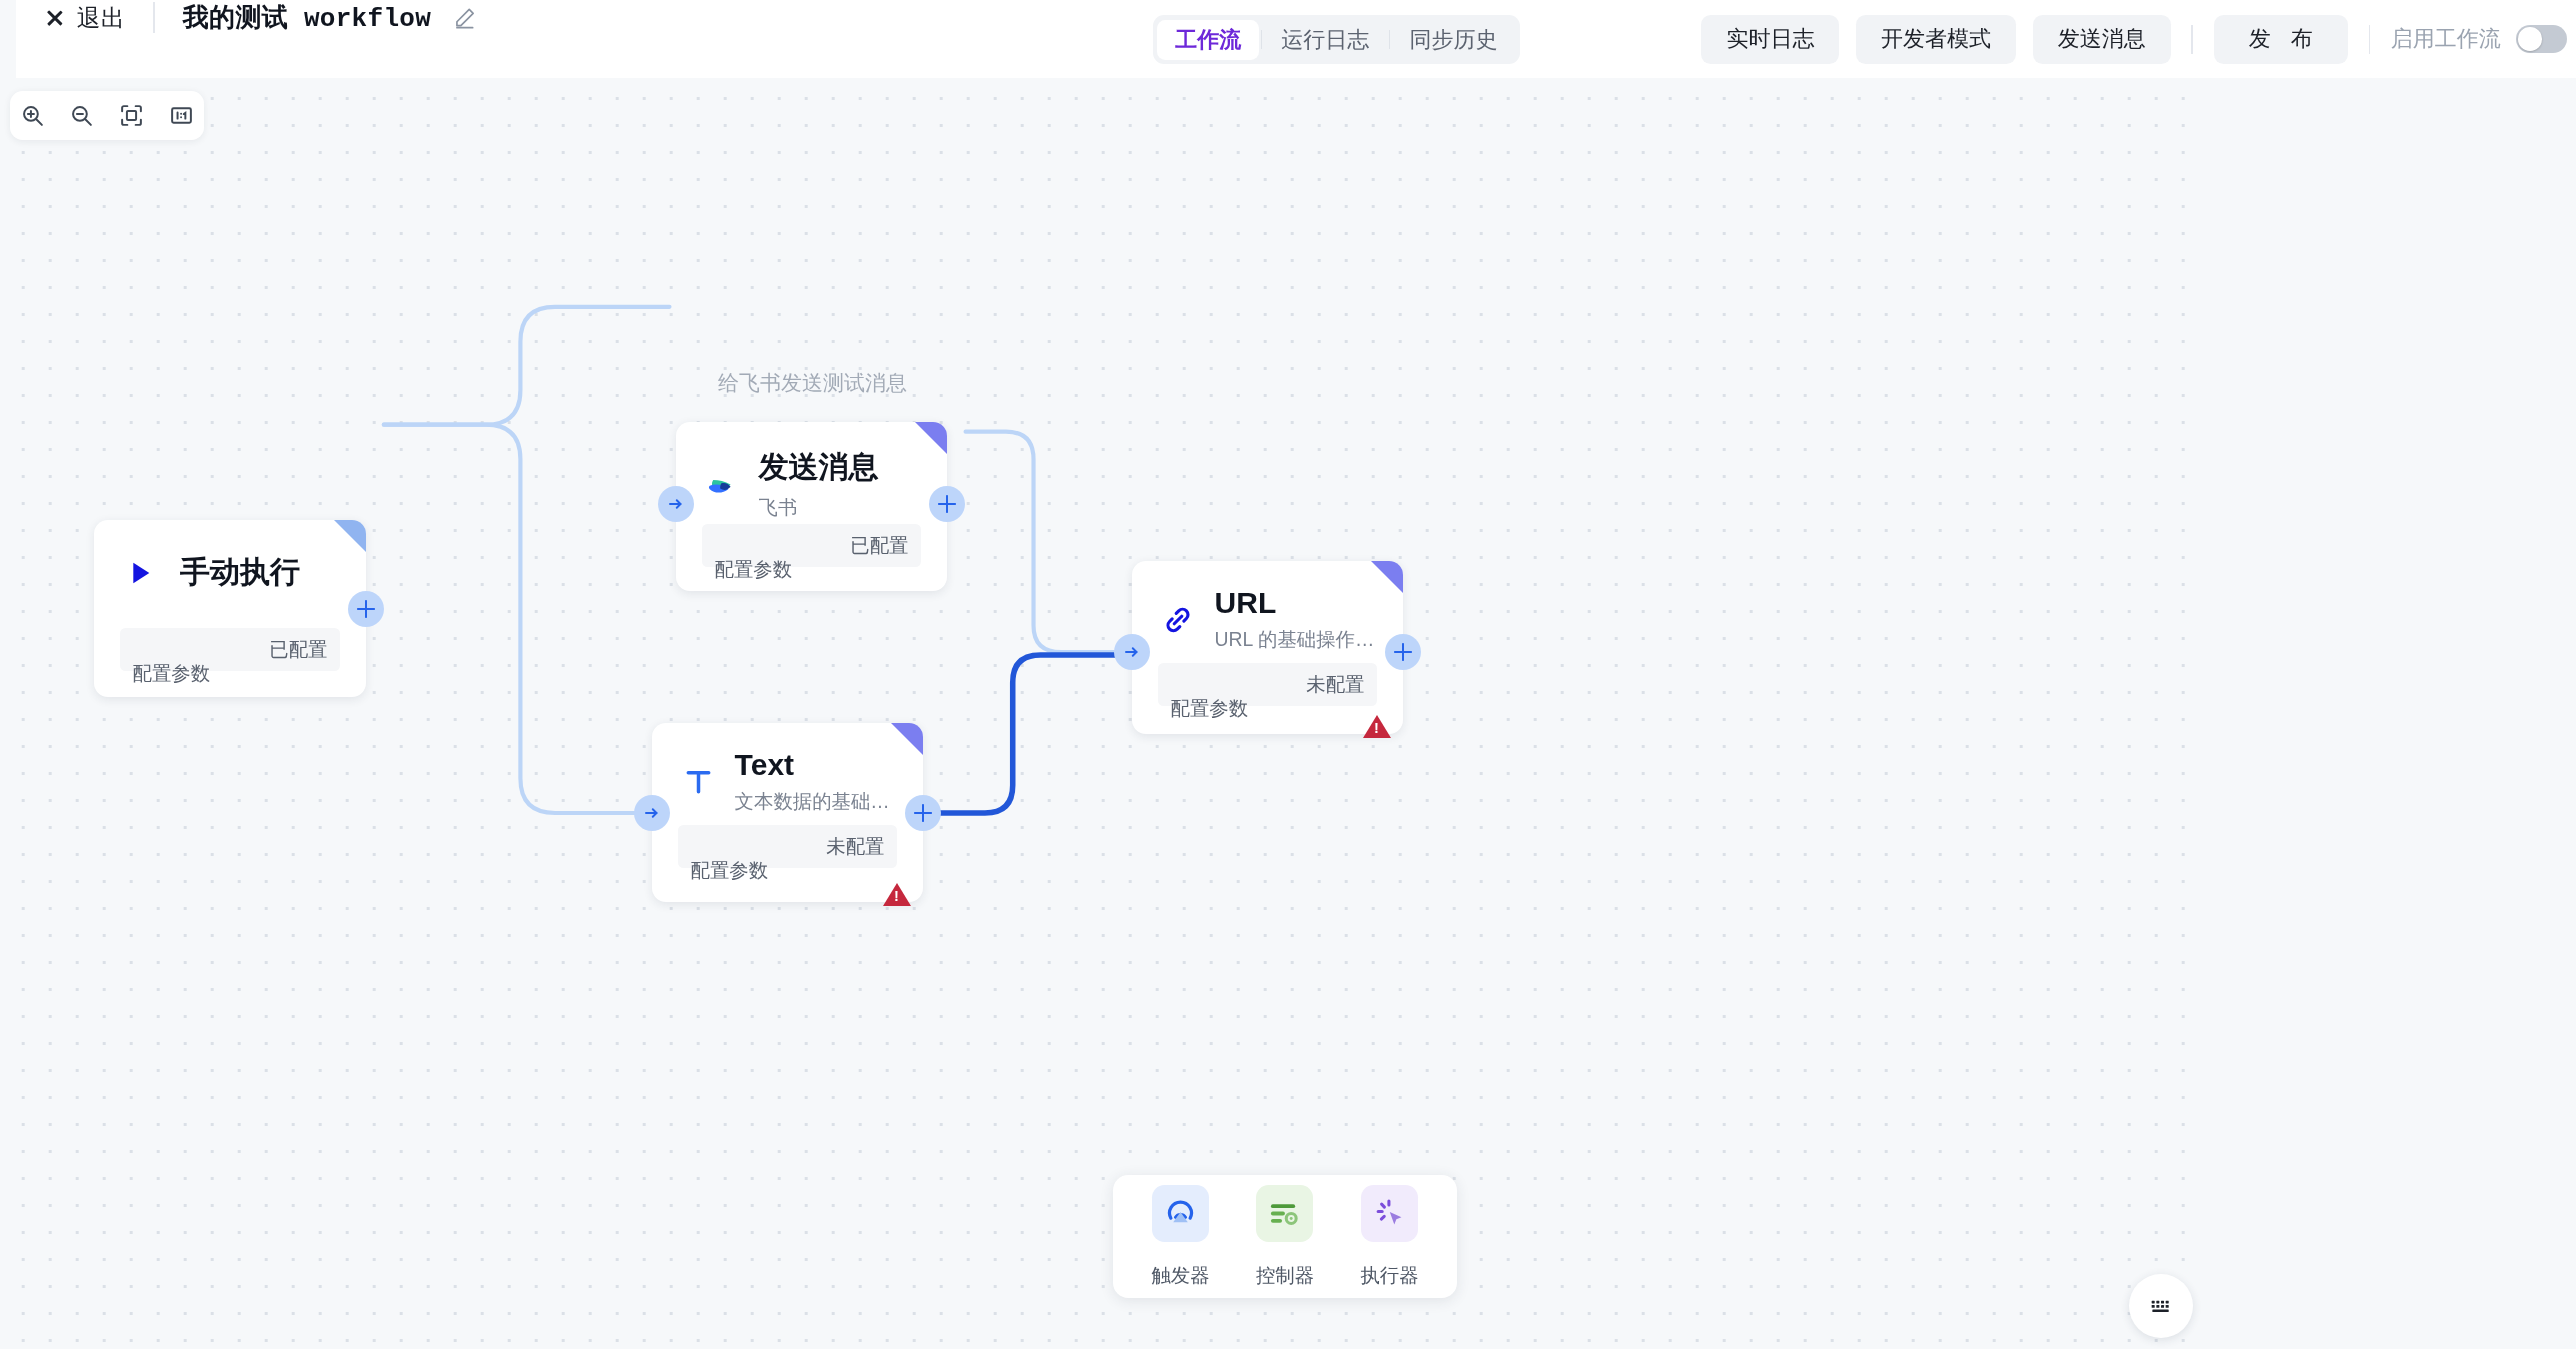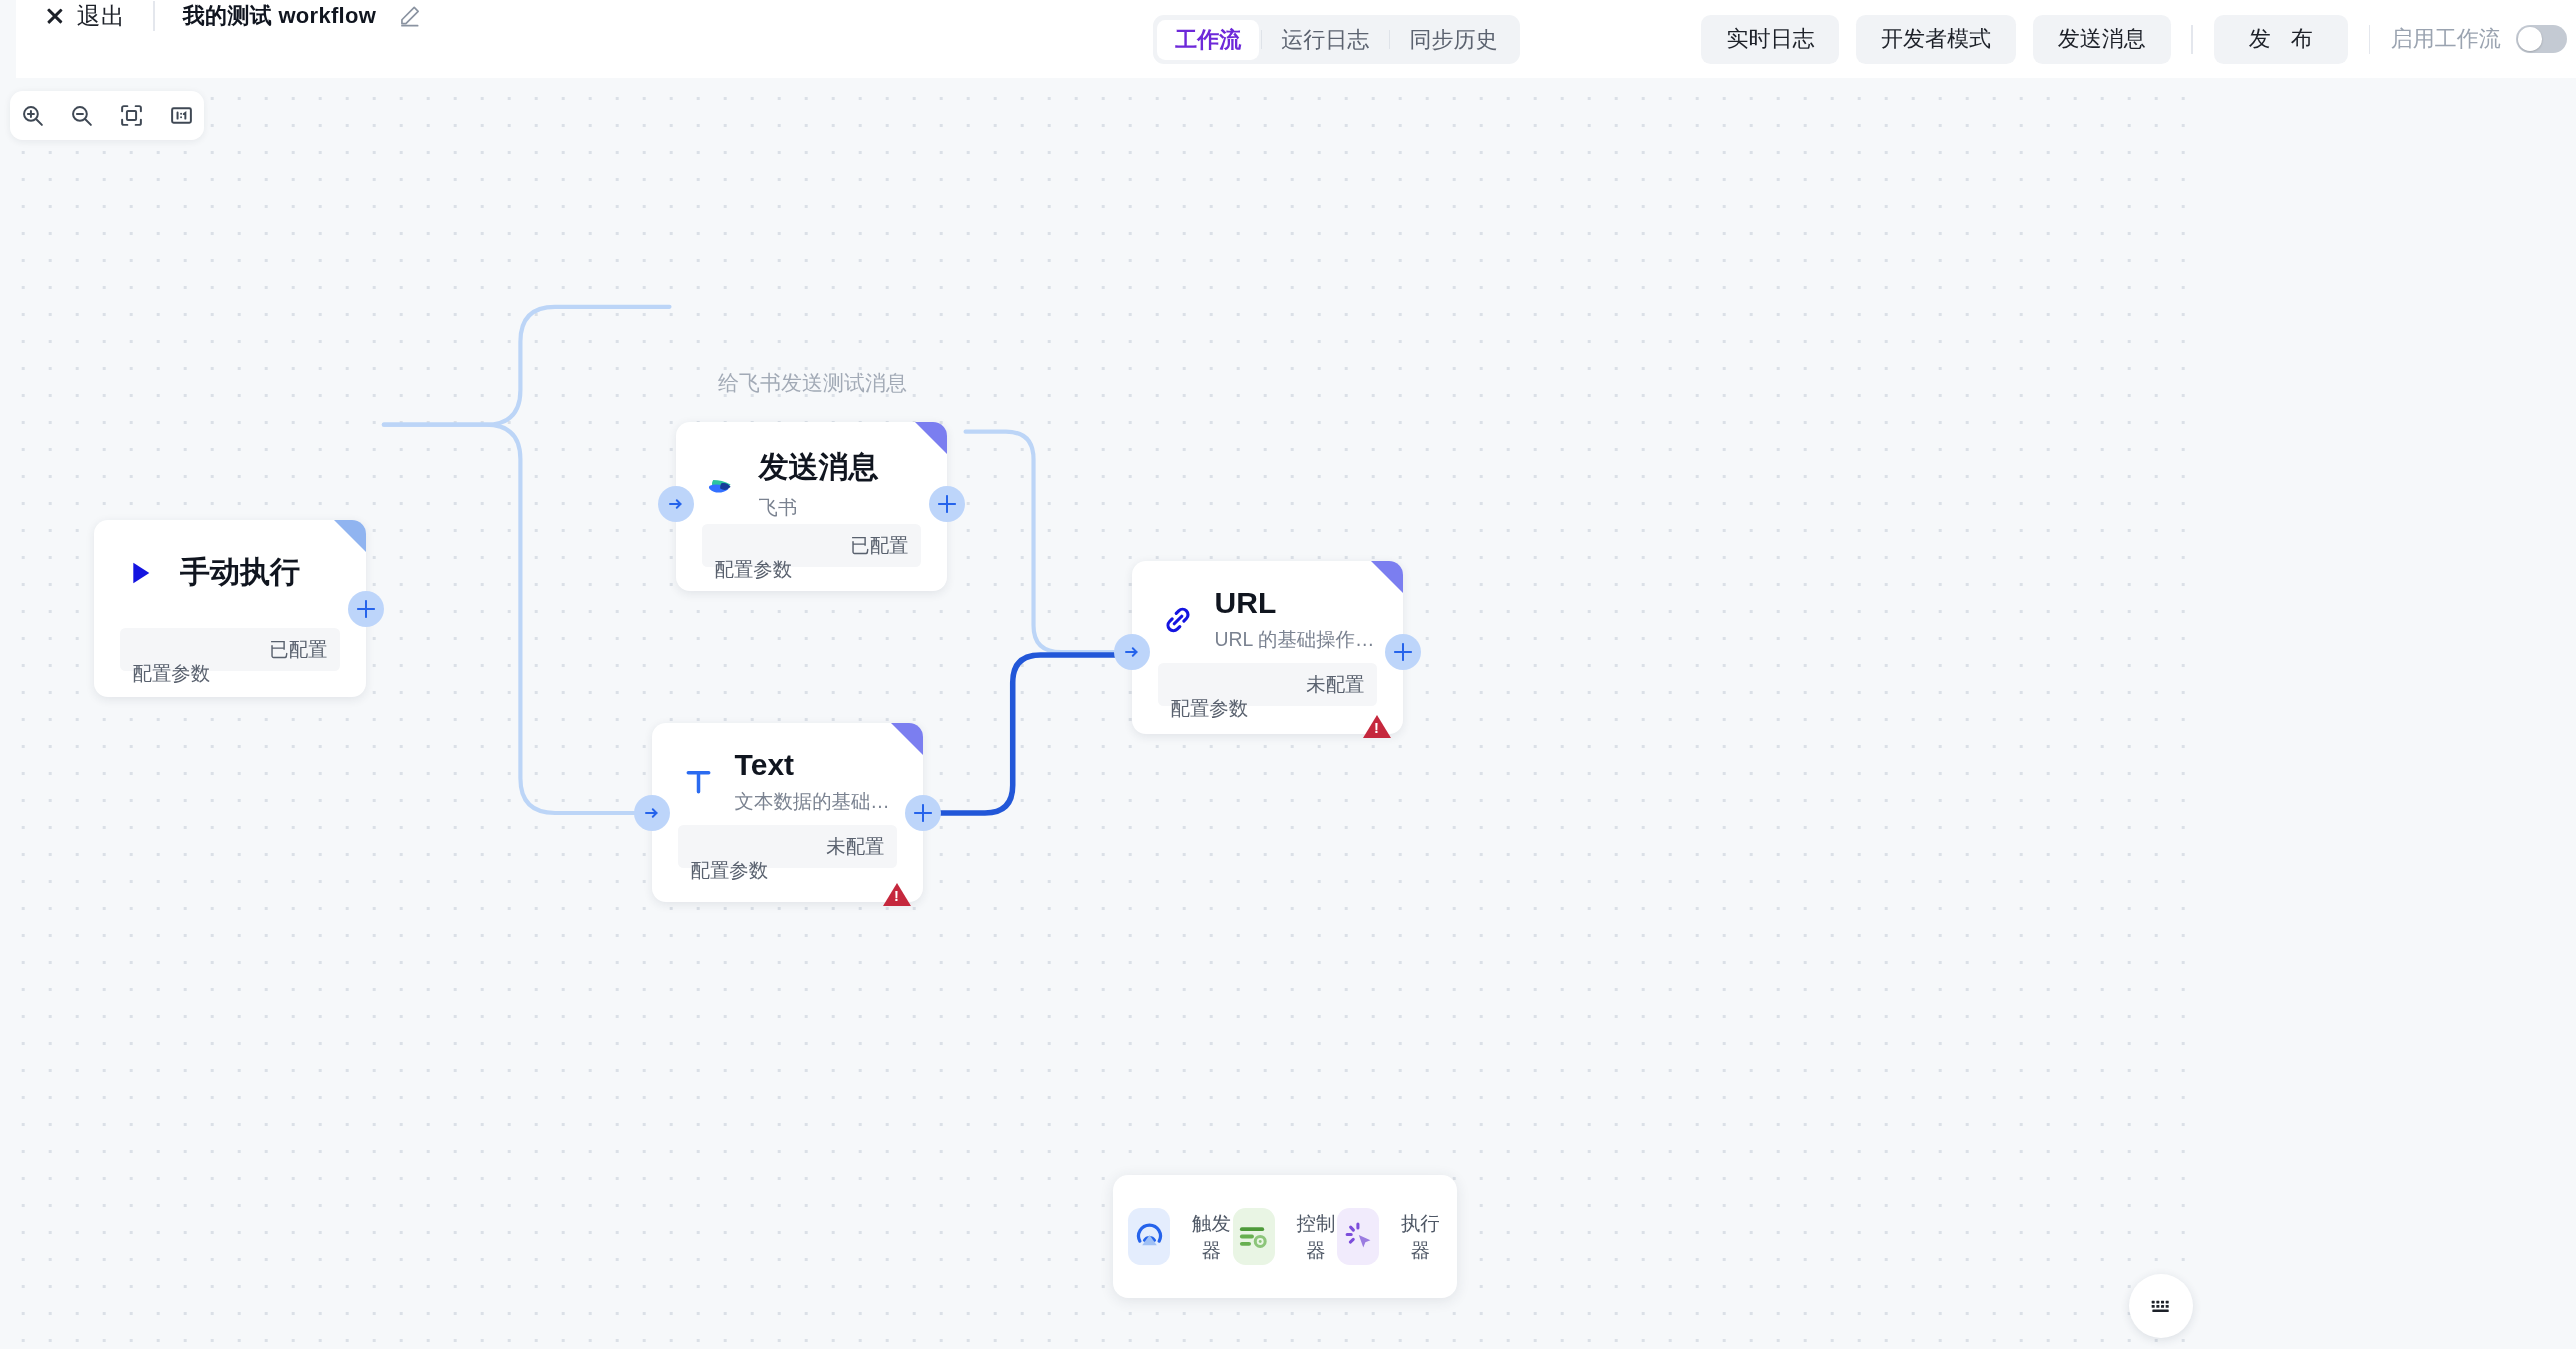--- a/index.html
+++ b/index.html
@@ -32,21 +32,21 @@
     width: 19.4px; height: 2.8px; background: #1d2129; border-radius: 0.7px;
   }
   .exit-x::before { transform: translate(-50%,-50%) rotate(45deg); }
   .exit-x::after  { transform: translate(-50%,-50%) rotate(-45deg); }
   .exit-label { font-size: 23.6px; color: #1d2129; letter-spacing: 0.7px; }
   .hdr-divider {
     width: 1.4px; height: 30.5px; background: #e4e7ed;
     margin: 0 28px;
   }
   .wf-title {
-    font-size: 22px; font-weight: bold; color: #10151f; letter-spacing: 0.3px;
+    font-size: 26px; font-weight: bold; color: #10151f; letter-spacing: 0.3px; font-family: Liberation Mono, monospace;
   }
   .pencil-icon {
     margin-left: 22px; width: 23.6px; height: 23.6px; cursor: pointer;
     display: inline-block;
   }
 
   .hdr-center {
     position: absolute; left: 1137px; top: 15.3px;
     display: flex; align-items: center;
     background: #f1f3f6; border-radius: 11px; padding: 4.2px;
@@ -193,21 +193,21 @@
   
   .palette {
     position: absolute; left: 1113px; top: 1097px;
     width: 344px; height: 123px;
     background: #ffffff; border-radius: 15.3px;
     box-shadow: 0 2.8px 14px rgba(35,48,70,.10);
     display: flex; align-items: center; justify-content: space-around;
     padding: 0 15.3px;
     z-index: 20;
   }
-  .pal-item { display: flex; flex-direction: row; align-items: center;
+  .pal-item { display: flex; flex-direction: column; align-items: center;
     gap: 20px; cursor: pointer; text-align: center; }
   .pal-tile {
     width: 57px; height: 57px; border-radius: 12.5px;
     display: flex; align-items: center; justify-content: center;
   }
   .pal-label { font-size: 19.4px; color: #4e5765; }
 
   .kbd-fab {
     position: absolute; right: 15.3px; bottom: 11px;
     width: 64px; height: 64px; border-radius: 50%;

